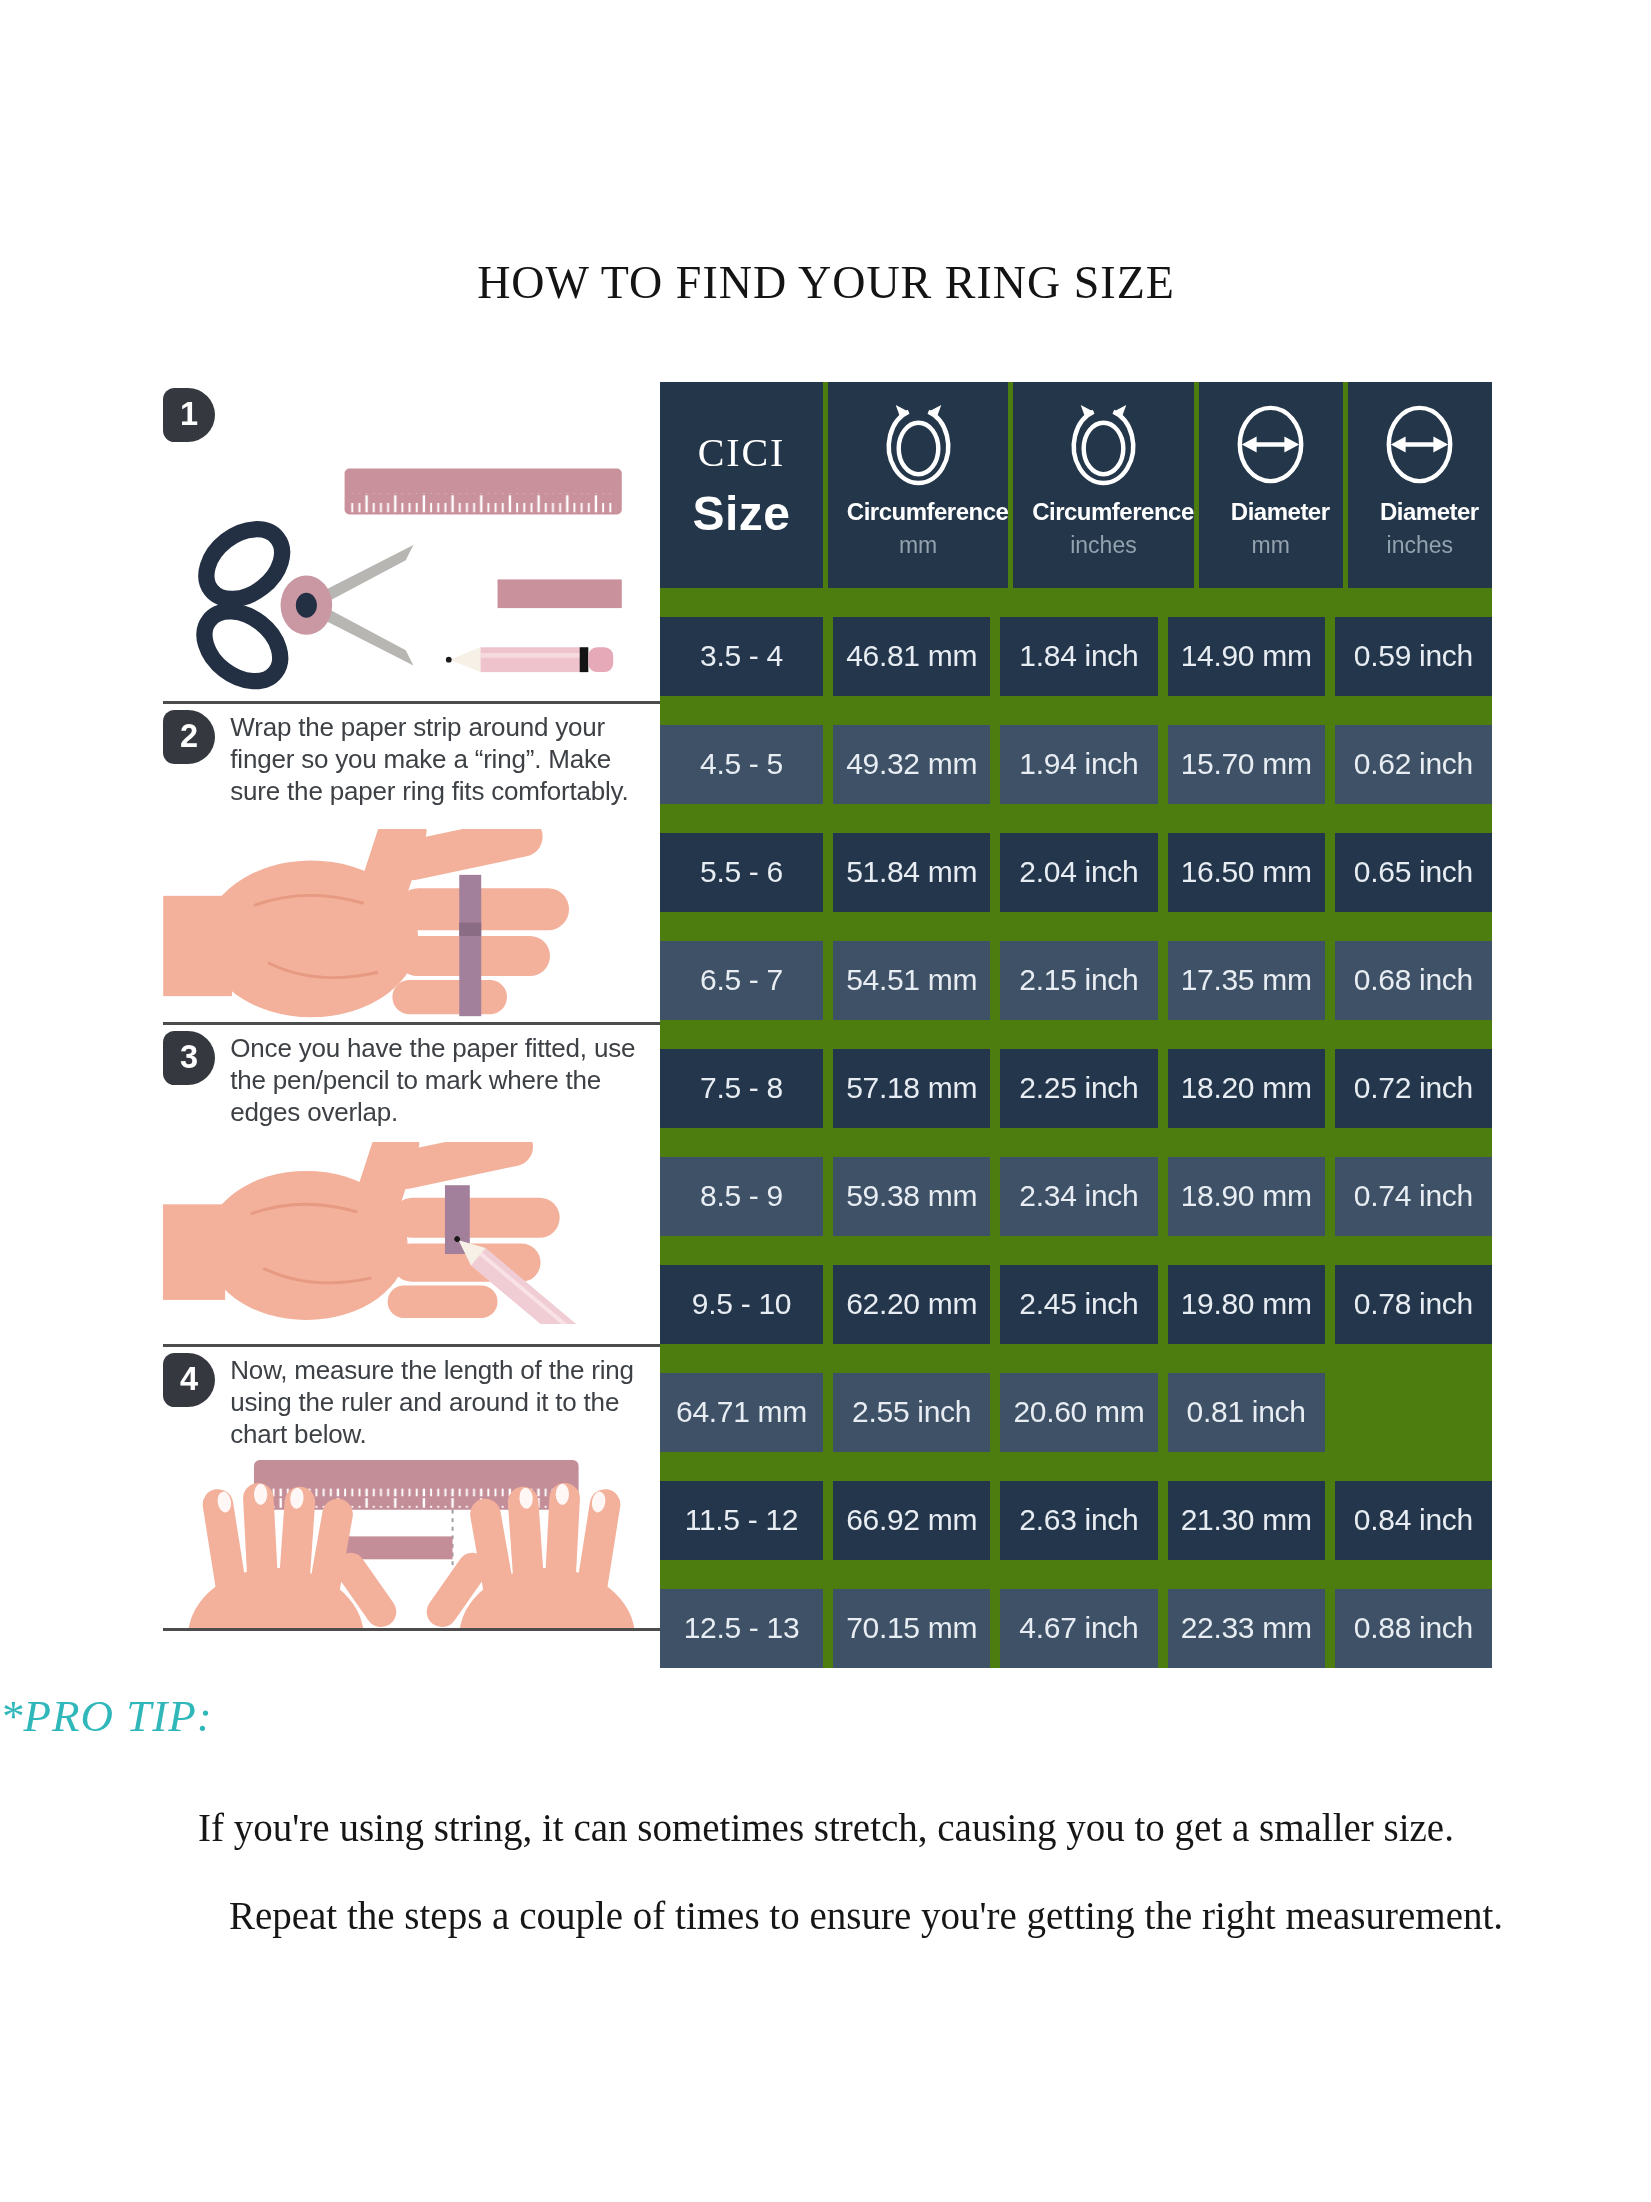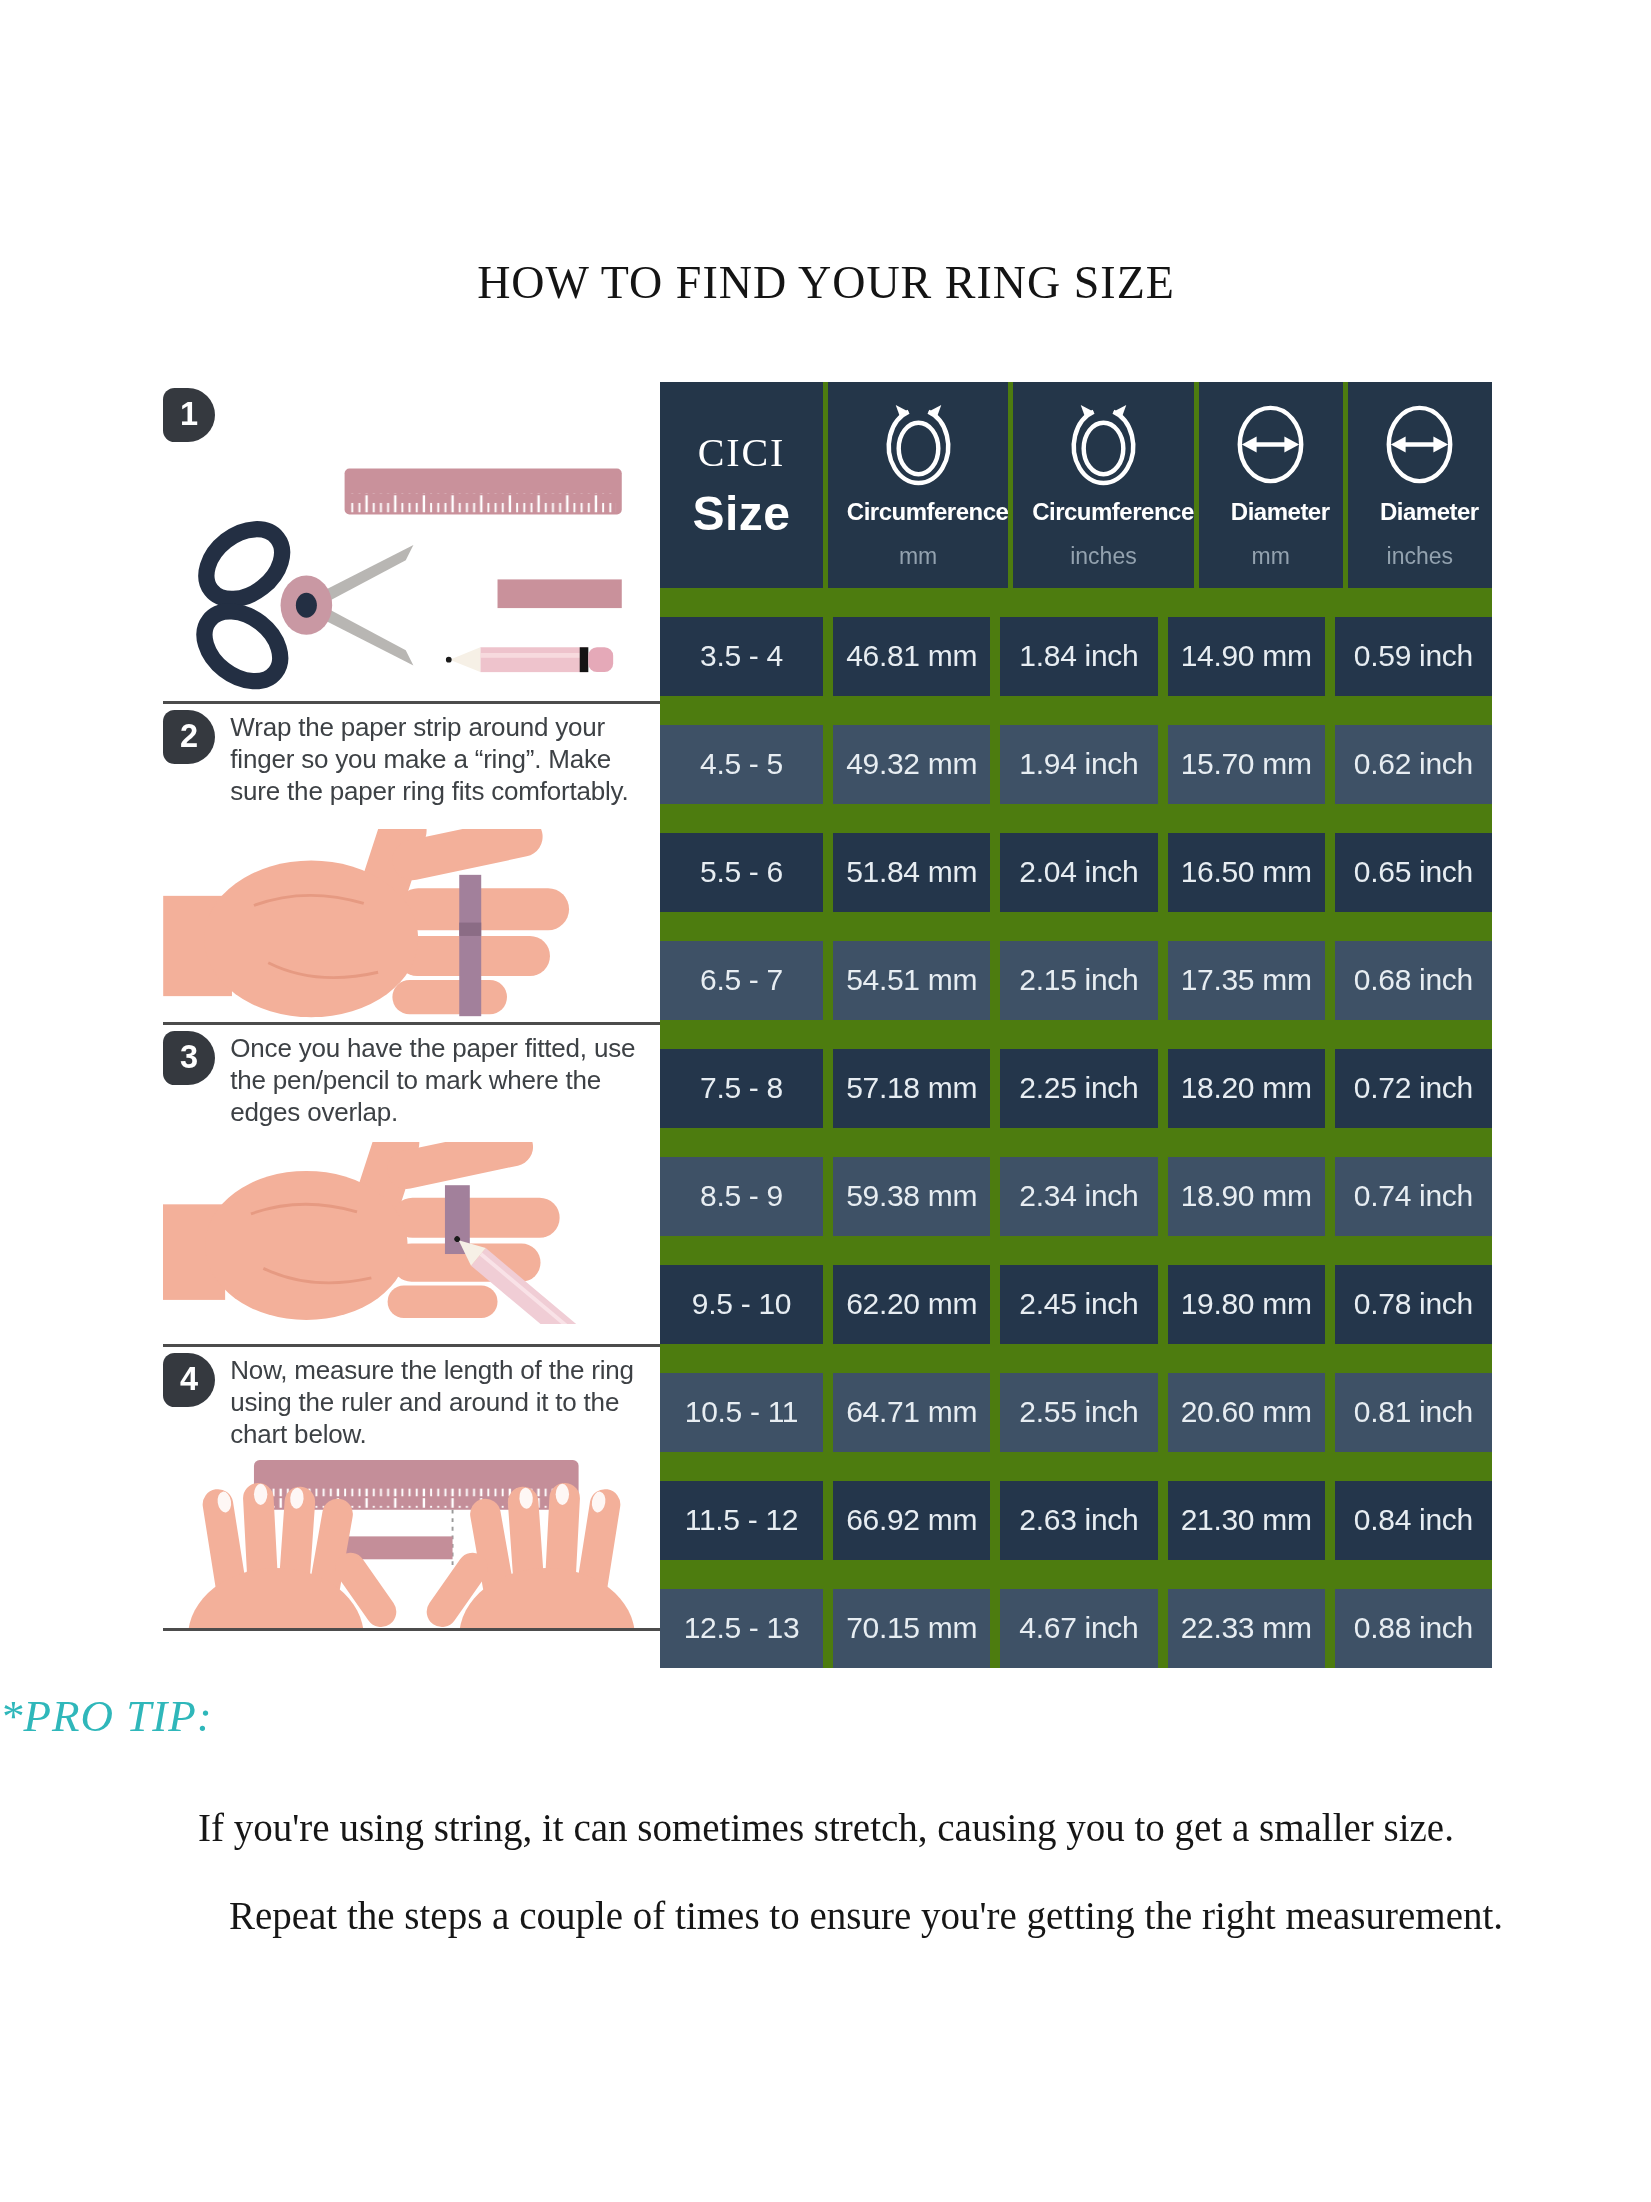--- a/index.html
+++ b/index.html
@@ -33,21 +33,21 @@
   
   .size-table{position:absolute;left:497px;top:0;width:832px;height:1286px;
               background:#4d7c0f;display:flex;flex-direction:column;gap:4.8px;}
   .thead{height:206px;flex:0 0 auto;display:grid;grid-template-columns:163px 1fr 1fr 1fr 1fr;gap:4.8px;}
   .tbody{flex:1;display:flex;flex-direction:column;gap:4.8px;}
   .trow{flex:1;display:grid;grid-template-columns:163px 1fr 1fr 1fr 1fr;gap:10px;margin-top:24px;}
   .hcell{background:#243649;color:#ffffff;display:flex;flex-direction:column;
          align-items:center;justify-content:flex-start;padding-top:13.4px;box-sizing:border-box;}
   .hcell .hicon{width:99px;height:99px;flex:0 0 auto;}
   .hlabel{margin-top:3.8px;font-size:24px;font-weight:bold;letter-spacing:-0.5px;white-space:nowrap;padding-left:19px;}
-  .hunit{margin-top:17px;font-size:23px;color:#93a2af;}
+  .hunit{margin-top:6px;font-size:23px;color:#93a2af;}
   .hcell.brand{justify-content:center;padding-top:0;gap:9.6px;}
   .brand-name{font-family:"Liberation Serif",serif;font-size:40px;letter-spacing:1.9px;}
   .brand-size{font-size:48px;font-weight:bold;letter-spacing:0.5px;}
   .tcell{display:flex;align-items:center;justify-content:center;
          font-size:30px;color:#e7edf2;letter-spacing:-0.3px;}
   .trow.dark .tcell{background:#24364b;}
   .trow.light .tcell{background:#3e5166;}
   
   .protip{position:absolute;top:1690px;left:0;width:100%;text-align:left;
           font-family:"Liberation Serif",serif;font-style:italic;font-size:45px;
@@ -316,21 +316,20 @@
             <div class="tcell">0.74 inch</div>
           </div>
           <div class="trow dark">
             <div class="tcell">9.5 - 10</div>
             <div class="tcell">62.20 mm</div>
             <div class="tcell">2.45 inch</div>
             <div class="tcell">19.80 mm</div>
             <div class="tcell">0.78 inch</div>
           </div>
           <div class="trow light">
-            <div class="tcell">10.5 - 11</div>
             <div class="tcell">64.71 mm</div>
             <div class="tcell">2.55 inch</div>
             <div class="tcell">20.60 mm</div>
             <div class="tcell">0.81 inch</div>
           </div>
           <div class="trow dark">
             <div class="tcell">11.5 - 12</div>
             <div class="tcell">66.92 mm</div>
             <div class="tcell">2.63 inch</div>
             <div class="tcell">21.30 mm</div>

